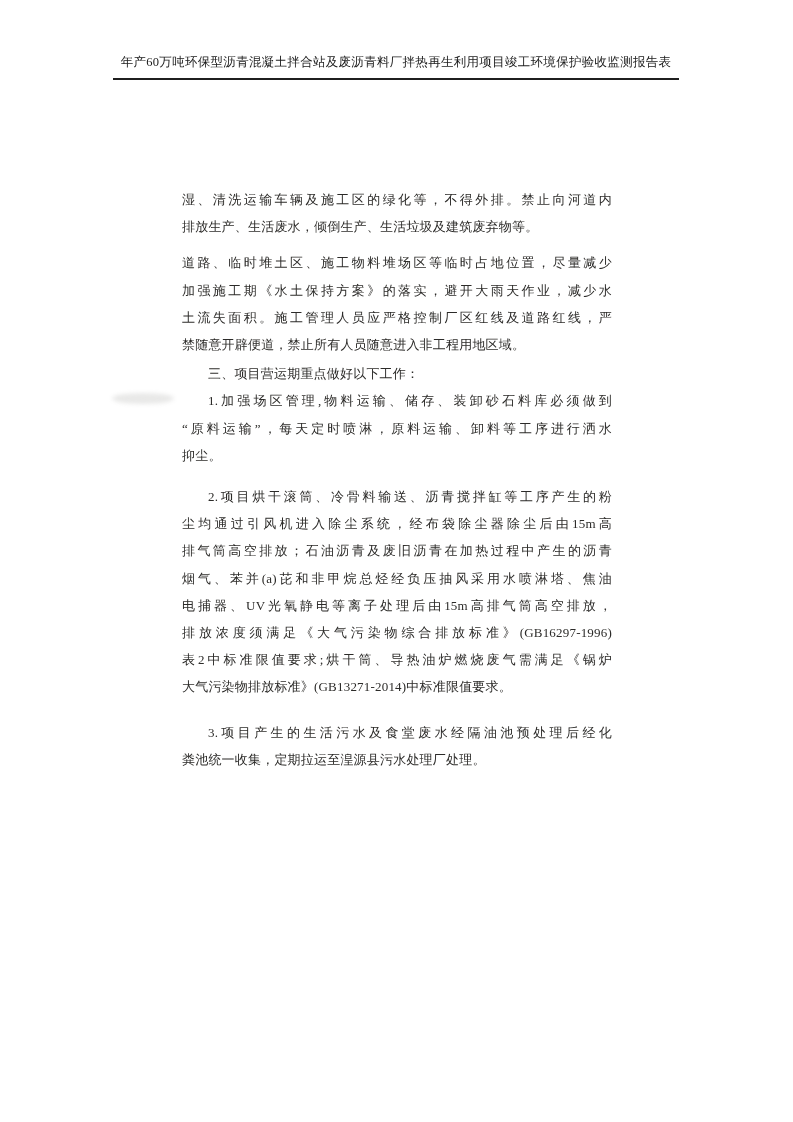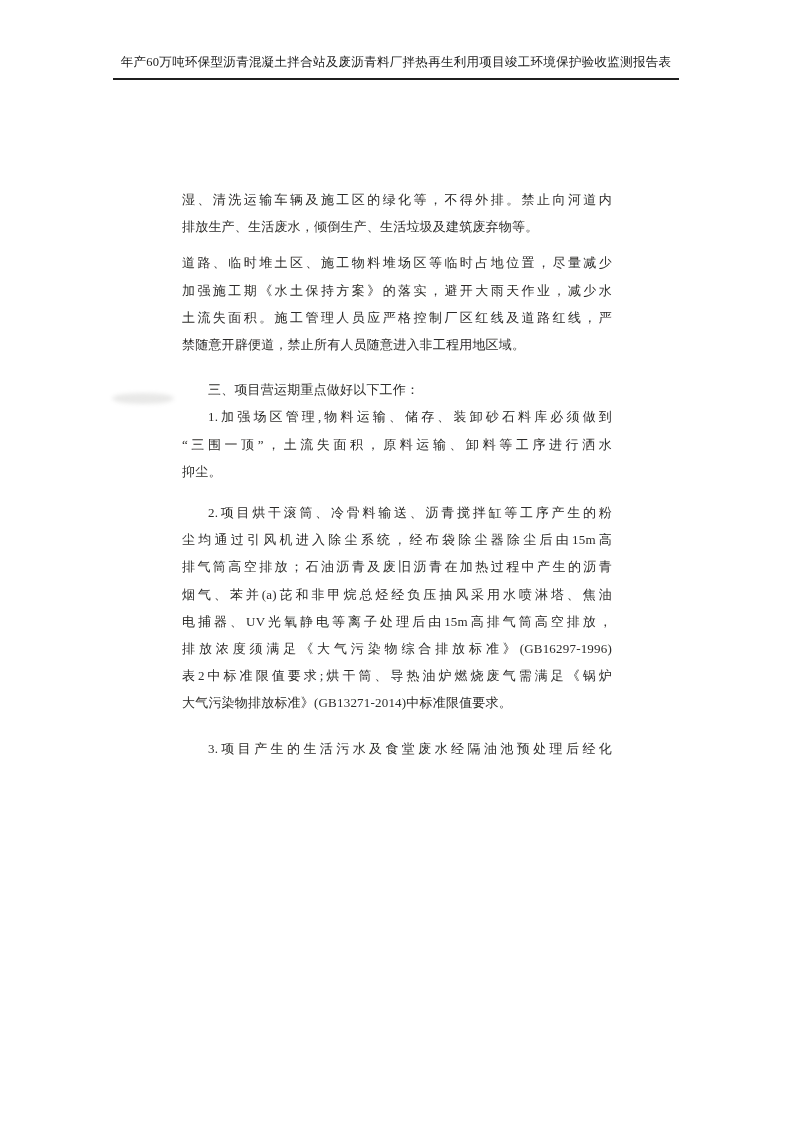--- a/index.html
+++ b/index.html
@@ -35,21 +35,21 @@
     top: 186px;
     left: 182px;
     width: 430px;
     font-size: 13px;
     line-height: 27.2px;
     color: #2c2b29;
     letter-spacing: 0.2px;
   }
   .paragraph { margin: 0; }
   .paragraph.p2 { margin-top: 9px; }
-  .paragraph.p3 { margin-top: 18px; }
+  .paragraph.p3 { margin-top: 2px; }
   .paragraph.p5 { margin-top: 14px; }
   .paragraph.p6 { margin-top: 18px; }
   .line {
     text-align: left;
     word-break: break-all;
   }
   .line.just {
     text-align: justify;
     text-align-last: justify;
   }
@@ -108,35 +108,36 @@
         <div class="line just">道路、临时堆土区、施工物料堆场区等临时占地位置，尽量减少</div>
         <div class="line just">加强施工期《水土保持方案》的落实，避开大雨天作业，减少水</div>
         <div class="line just">土流失面积。施工管理人员应严格控制厂区红线及道路红线，严</div>
         <div class="line">禁随意开辟便道，禁止所有人员随意进入非工程用地区域。</div>
       </div>
       <div class="paragraph p3">
         <div class="line indent">三、项目营运期重点做好以下工作：</div>
       </div>
       <div class="paragraph p4">
         <div class="line just indent">1.加强场区管理,物料运输、储存、装卸砂石料库必须做到</div>
-        <div class="line just">“三围一顶”，土流失面积，原料运输、卸料等工序进行洒水</div>
+        <div class="line just">“原料运输”，每天定时喷淋，原料运输、卸料等工序进行洒水</div>
         <div class="line">抑尘。</div>
       </div>
       <div class="paragraph p5">
         <div class="line just indent">2.项目烘干滚筒、冷骨料输送、沥青搅拌缸等工序产生的粉</div>
         <div class="line just">尘均通过引风机进入除尘系统，经布袋除尘器除尘后由15m高</div>
         <div class="line just">排气筒高空排放；石油沥青及废旧沥青在加热过程中产生的沥青</div>
         <div class="line just">烟气、苯并(a)芘和非甲烷总烃经负压抽风采用水喷淋塔、焦油</div>
         <div class="line just">电捕器、UV光氧静电等离子处理后由15m高排气筒高空排放，</div>
         <div class="line just">排放浓度须满足《大气污染物综合排放标准》(GB16297-1996)</div>
         <div class="line just">表2中标准限值要求;烘干筒、导热油炉燃烧废气需满足《锅炉</div>
         <div class="line">大气污染物排放标准》(GB13271-2014)中标准限值要求。</div>
       </div>
       <div class="paragraph p6">
         <div class="line just indent">3.项目产生的生活污水及食堂废水经隔油池预处理后经化</div>
+        <div class="line">粪池统一收集，定期拉运至湟源县污水处理厂处理。</div>
       </div>
     </div>
 
   <div class="page-marker">- 3 -</div>
 
   <div class="page-number">35</div>
 
 </div>
 
 </body></html>

